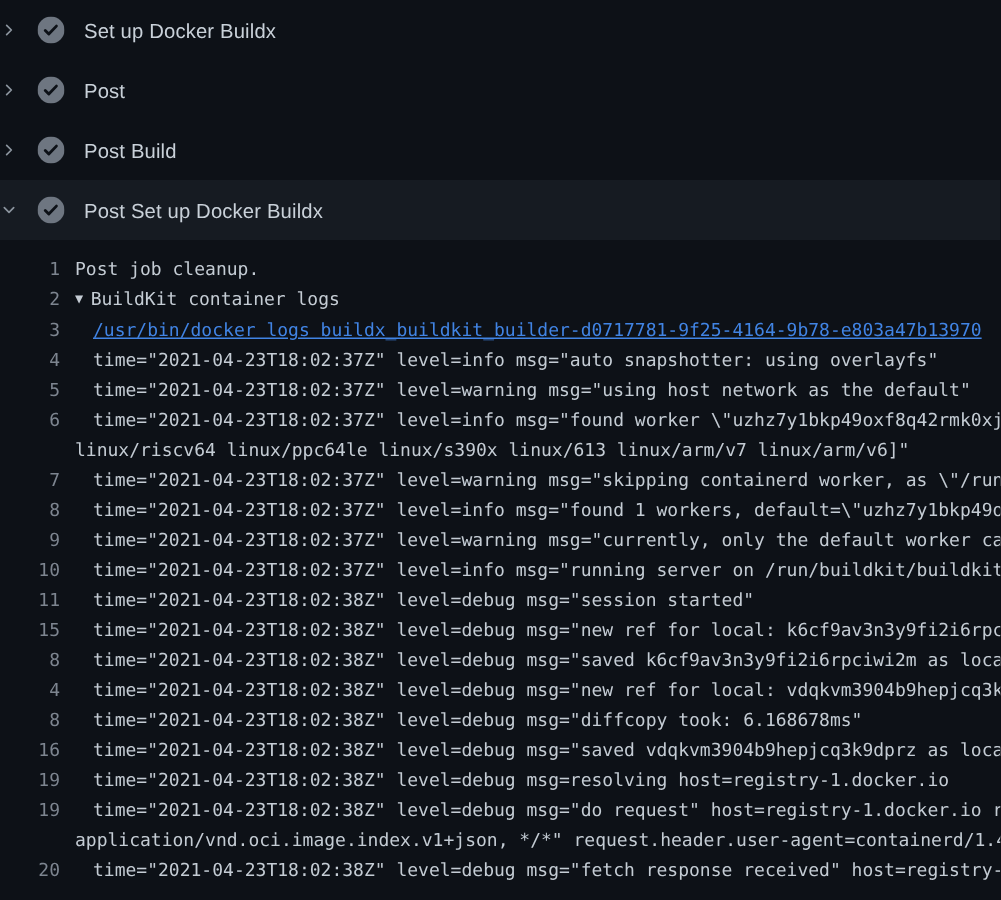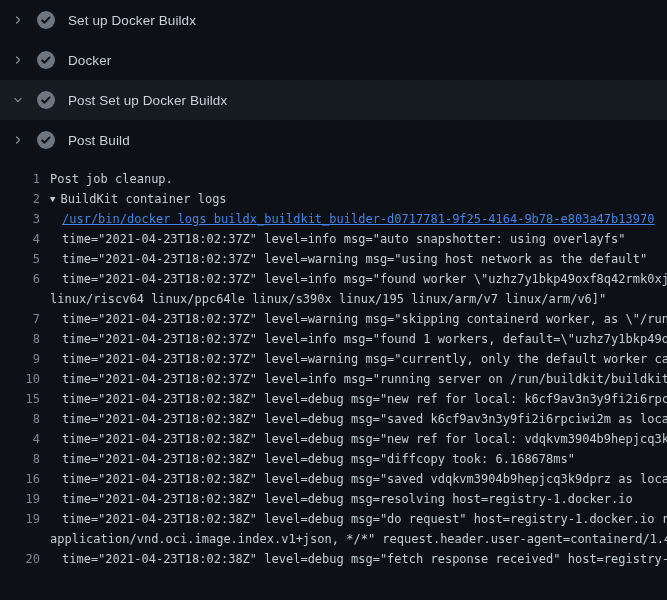--- a/index.html
+++ b/index.html
@@ -11,21 +11,21 @@
     --checkmark:#0d1117;
     --num:#7d8590;
     --logtext:#c4ccd4;
     --cmd:#4184e4;
   }
   *{margin:0;padding:0;box-sizing:border-box;}
   html,body{background:var(--bg);}
   body{width:667px;height:600px;overflow:hidden;}
   .app{width:667px;height:600px;overflow:hidden;background:var(--bg);
        font-family:"Liberation Sans",sans-serif;}
-  .step-row{height:40px;display:flex;align-items:center;padding-left:12px;cursor:pointer;}
+  .step-row{height:40px;display:flex;align-items:center;cursor:pointer;}
   .step-row.expanded{background:var(--strip);height:40px;}
   .chev{width:12px;height:12px;flex:none;display:flex;align-items:center;justify-content:center;margin-right:13px;}
   .chev svg{display:block;}
   .chev.down svg{transform:rotate(90deg);}
   .check{width:18px;height:18px;flex:none;margin-right:13px;display:flex;align-items:center;justify-content:center;}
   .step-label{color:var(--title);font-size:13.5px;font-weight:500;letter-spacing:.1px;}
   .log{padding-top:9px;font-family:"DejaVu Sans Mono","Liberation Mono",monospace;
        font-size:12px;line-height:20px;}
   .log-row{display:flex;white-space:pre;}
   .ln{flex:none;width:40px;text-align:right;color:var(--num);user-select:none;}
@@ -59,53 +59,53 @@
       <svg width="10" height="12" viewBox="0 0 16 16">
           <path d="M5.5 3l5 5-5 5" stroke="#8b949e" stroke-width="1.8" fill="none" stroke-linecap="round" stroke-linejoin="round"></path>
         </svg>
     </span>
     <span class="check">
       <svg width="18" height="18" viewBox="0 0 16 16">
           <circle cx="8" cy="8" r="8" fill="#6e7681"></circle>
           <path d="M4.6 8.3l2.1 2.1 4.5-4.7" stroke="#0d1117" stroke-width="1.7" fill="none" stroke-linecap="round" stroke-linejoin="round"></path>
         </svg>
     </span>
-    <span class="step-label">Docker</span>
+    <span class="step-label">Post</span>
+  </div>
+
+  <div class="step-row">
+    <span class="chev">
+      <svg width="10" height="12" viewBox="0 0 16 16">
+          <path d="M5.5 3l5 5-5 5" stroke="#8b949e" stroke-width="1.8" fill="none" stroke-linecap="round" stroke-linejoin="round"></path>
+        </svg>
+    </span>
+    <span class="check">
+      <svg width="18" height="18" viewBox="0 0 16 16">
+          <circle cx="8" cy="8" r="8" fill="#6e7681"></circle>
+          <path d="M4.6 8.3l2.1 2.1 4.5-4.7" stroke="#0d1117" stroke-width="1.7" fill="none" stroke-linecap="round" stroke-linejoin="round"></path>
+        </svg>
+    </span>
+    <span class="step-label">Post Build</span>
   </div>
 
   <div class="step-row expanded">
     <span class="chev down">
       <svg width="10" height="12" viewBox="0 0 16 16">
           <path d="M5.5 3l5 5-5 5" stroke="#8b949e" stroke-width="1.8" fill="none" stroke-linecap="round" stroke-linejoin="round"></path>
         </svg>
     </span>
     <span class="check">
       <svg width="18" height="18" viewBox="0 0 16 16">
           <circle cx="8" cy="8" r="8" fill="#6e7681"></circle>
           <path d="M4.6 8.3l2.1 2.1 4.5-4.7" stroke="#0d1117" stroke-width="1.7" fill="none" stroke-linecap="round" stroke-linejoin="round"></path>
         </svg>
     </span>
     <span class="step-label">Post Set up Docker Buildx</span>
   </div>
 
-  <div class="step-row">
-    <span class="chev">
-      <svg width="10" height="12" viewBox="0 0 16 16">
-          <path d="M5.5 3l5 5-5 5" stroke="#8b949e" stroke-width="1.8" fill="none" stroke-linecap="round" stroke-linejoin="round"></path>
-        </svg>
-    </span>
-    <span class="check">
-      <svg width="18" height="18" viewBox="0 0 16 16">
-          <circle cx="8" cy="8" r="8" fill="#6e7681"></circle>
-          <path d="M4.6 8.3l2.1 2.1 4.5-4.7" stroke="#0d1117" stroke-width="1.7" fill="none" stroke-linecap="round" stroke-linejoin="round"></path>
-        </svg>
-    </span>
-    <span class="step-label">Post Build</span>
-  </div>
-
   <div class="log">
     <div class="log-row">
       <span class="ln">1</span>
       <span class="lt">Post job cleanup.</span>
     </div>
 
     <div class="log-row">
       <span class="ln">2</span>
       <span class="lt"><span class="tri">▼</span>BuildKit container logs</span>
     </div>
@@ -125,21 +125,21 @@
       <span class="lt indent-group">time="2021-04-23T18:02:37Z" level=warning msg="using host network as the default"</span>
     </div>
 
     <div class="log-row">
       <span class="ln">6</span>
       <span class="lt indent-group">time="2021-04-23T18:02:37Z" level=info msg="found worker \"uzhz7y1bkp49oxf8q42rmk0xjd\"</span>
     </div>
 
     <div class="log-row">
       <span class="ln"></span>
-      <span class="lt">linux/riscv64 linux/ppc64le linux/s390x linux/195 linux/arm/v7 linux/arm/v6]"</span>
+      <span class="lt">linux/riscv64 linux/ppc64le linux/s390x linux/613 linux/arm/v7 linux/arm/v6]"</span>
     </div>
 
     <div class="log-row">
       <span class="ln">7</span>
       <span class="lt indent-group">time="2021-04-23T18:02:37Z" level=warning msg="skipping containerd worker, as \"/run/containerd/containerd.sock\" does not exist"</span>
     </div>
 
     <div class="log-row">
       <span class="ln">8</span>
       <span class="lt indent-group">time="2021-04-23T18:02:37Z" level=info msg="found 1 workers, default=\"uzhz7y1bkp49oxf8q42rmk0xjd\""</span>
@@ -148,20 +148,24 @@
     <div class="log-row">
       <span class="ln">9</span>
       <span class="lt indent-group">time="2021-04-23T18:02:37Z" level=warning msg="currently, only the default worker can be used"</span>
     </div>
 
     <div class="log-row">
       <span class="ln">10</span>
       <span class="lt indent-group">time="2021-04-23T18:02:37Z" level=info msg="running server on /run/buildkit/buildkitd.sock"</span>
     </div>
 
+    <div class="log-row">
+      <span class="ln">11</span>
+      <span class="lt indent-group">time="2021-04-23T18:02:38Z" level=debug msg="session started"</span>
+    </div>
 
     <div class="log-row">
       <span class="ln">15</span>
       <span class="lt indent-group">time="2021-04-23T18:02:38Z" level=debug msg="new ref for local: k6cf9av3n3y9fi2i6rpciwi2m"</span>
     </div>
 
 
     <div class="log-row">
       <span class="ln">8</span>
       <span class="lt indent-group">time="2021-04-23T18:02:38Z" level=debug msg="saved k6cf9av3n3y9fi2i6rpciwi2m as local.sharedKey"</span>

